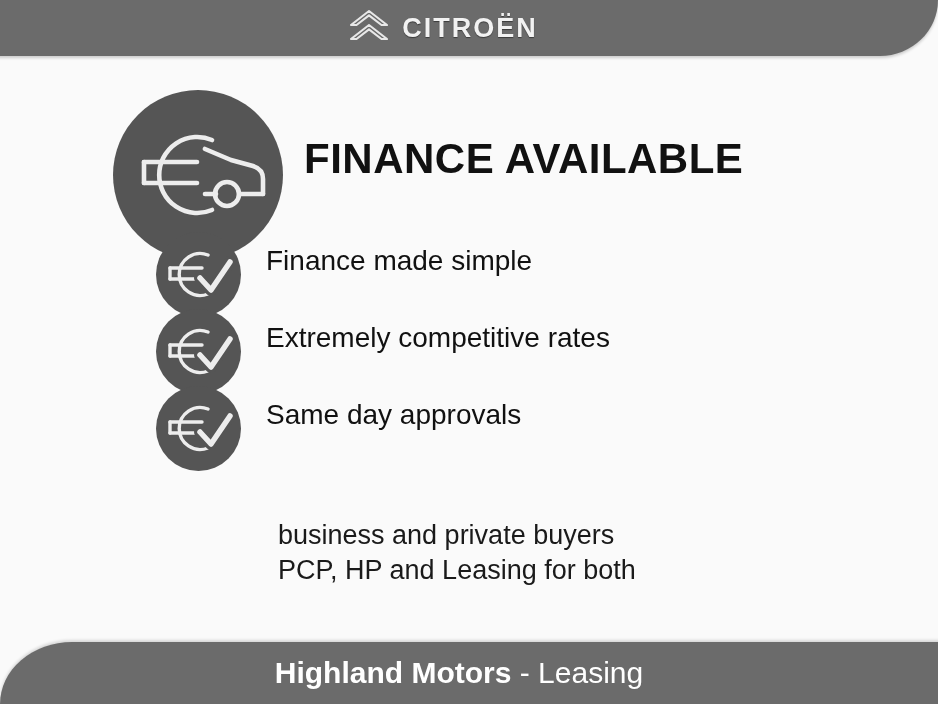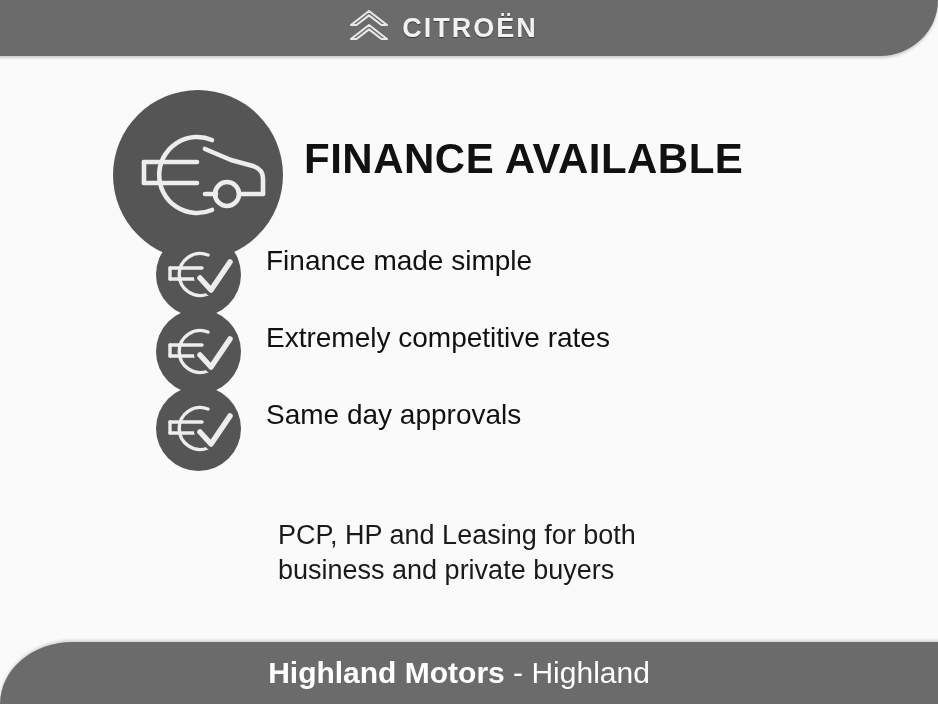--- a/index.html
+++ b/index.html
@@ -273,25 +273,25 @@
             <path d="M44 46 L55 58 L74 30" fill="none" stroke="#ededed" stroke-width="5.5" stroke-linejoin="round" stroke-linecap="round"></path>
           </svg>
         </span>
         <span class="bullet-text">Same day approvals</span>
       </div>
 
 
     </div>
 
     <div class="bullet-sub">
+      <div>business and private buyers</div>
       <div>PCP, HP and Leasing for both</div>
-      <div>business and private buyers</div>
     </div>
 
   </div>
 
   <div class="footer-bar">
     <div class="footer-text">
-      <span class="strong">Highland Motors</span><span class="light"> - </span><span class="light">Highland</span>
+      <span class="strong">Highland Motors</span><span class="light"> - </span><span class="light">Leasing</span>
     </div>
   </div>
 
 </div>
 
 </body></html>

